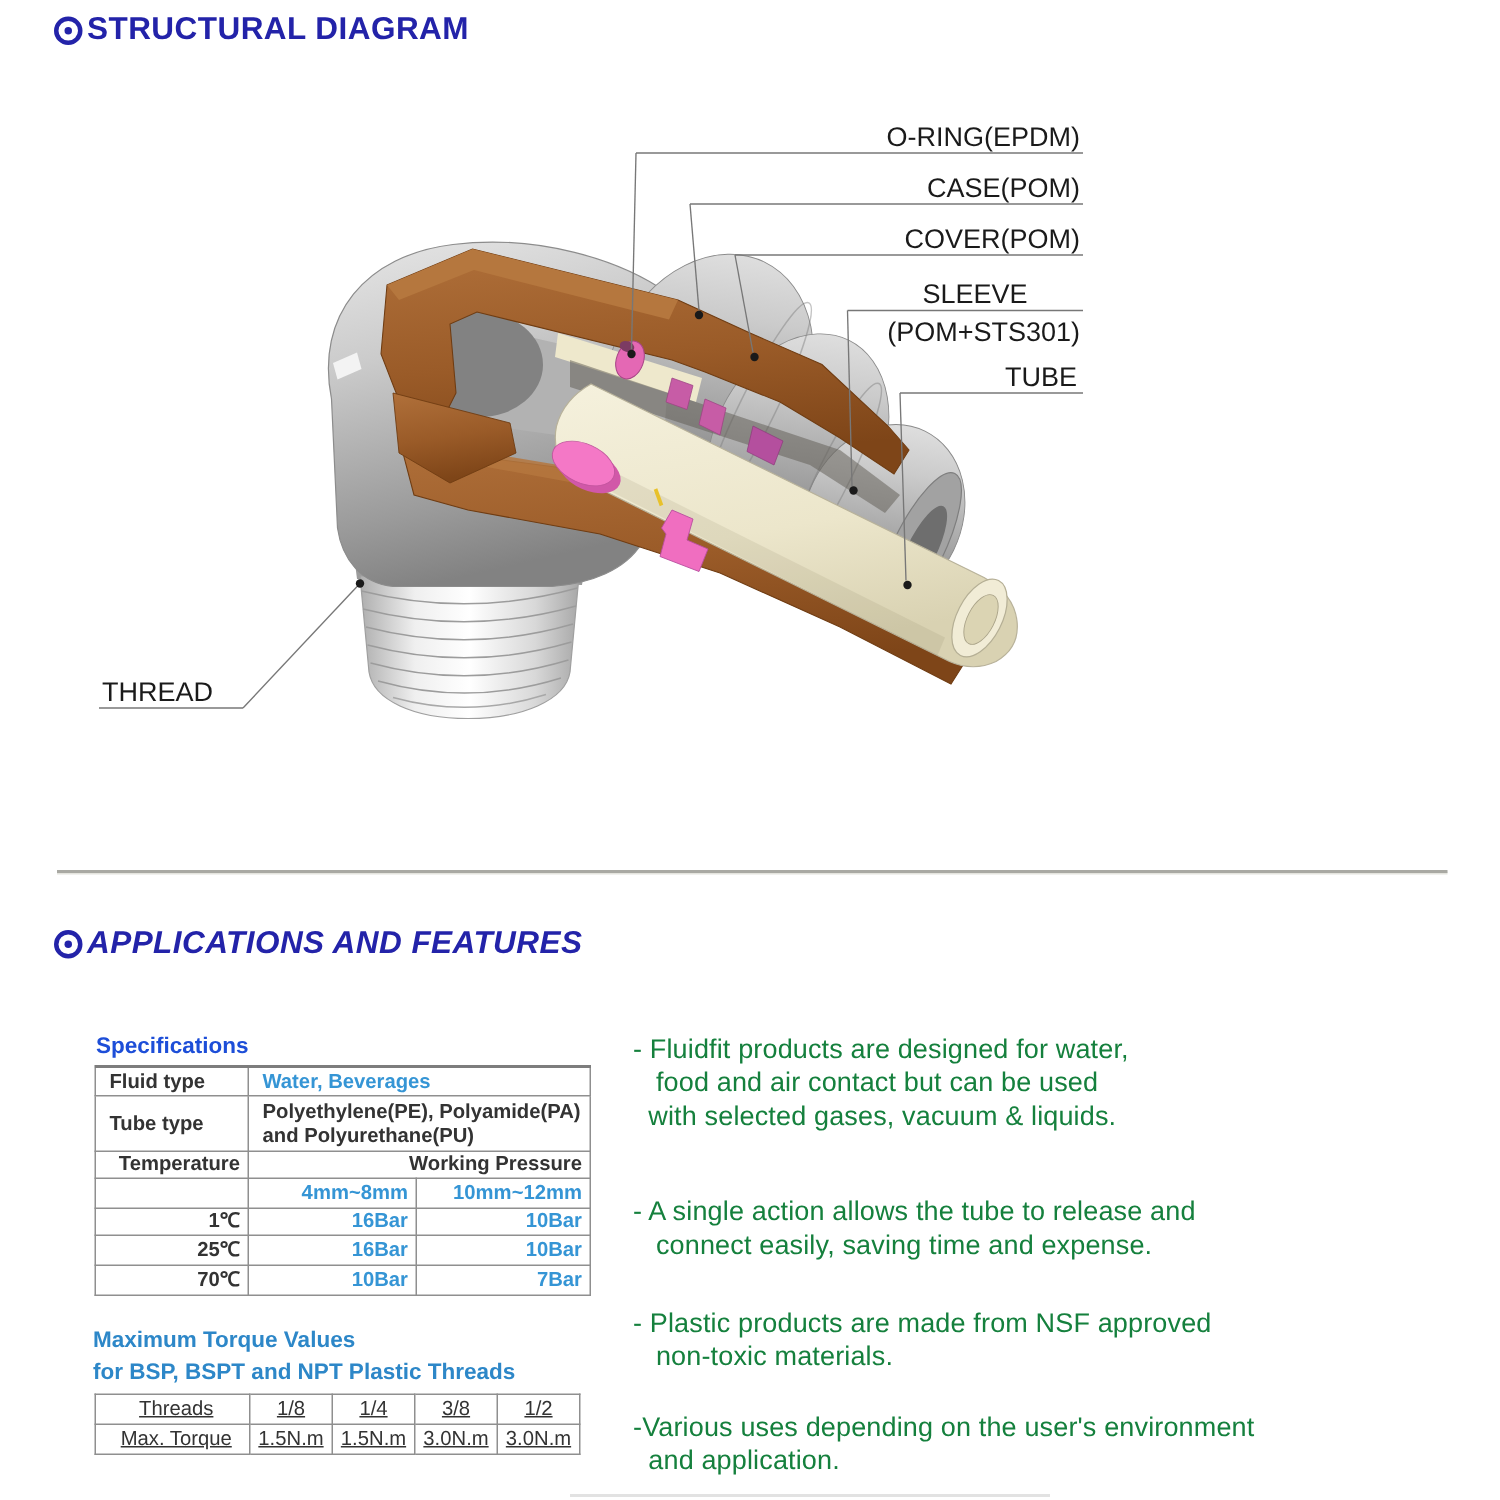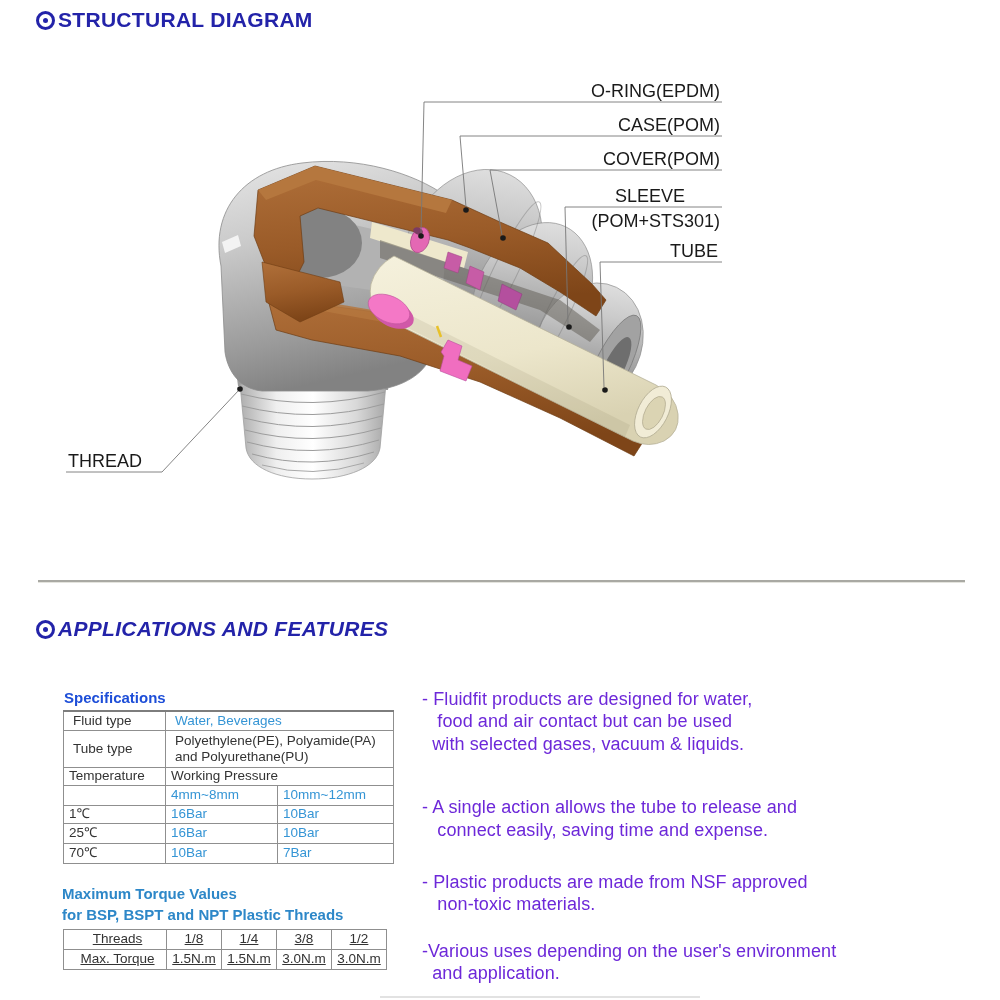--- a/index.html
+++ b/index.html
@@ -25,35 +25,35 @@
   #diagram-svg{position:absolute;left:0;top:0;width:1000px;height:585px;}
   #diagram-svg text{font-family:"Liberation Sans",sans-serif;fill:#1a1a1a;font-size:18px;}
 
   #divider{position:absolute;left:38px;top:580px;width:927px;height:2px;
     background:#a9a9a3;box-shadow:0 1px 0 #e4e4de;}
   #bottom-line{position:absolute;left:380px;top:996px;width:320px;height:2px;background:#e2e2e2;}
 
   
   #spec-title{position:absolute;left:64px;top:689px;font-size:15px;font-weight:bold;color:#1d4ed8;}
   #spec-table{position:absolute;left:63px;top:710px;border-collapse:collapse;table-layout:fixed;
-    font-size:13.5px;color:#333;}
+    font-size:13.5px;color:#333;font-weight:bold;}
   #spec-table td{border:1px solid #8f8f8f;padding:0 5px;line-height:1.12;vertical-align:middle;}
   #spec-table{border-top:2px solid #7d7d7d;}
   .c-blue{color:#3595d5;}
-  .t-center{text-align:left;}
+  .t-center{text-align:right;}
   .t-left{text-align:left;padding-left:9px !important;}
 
   
   #torque-title{position:absolute;left:62px;top:883px;font-size:15px;font-weight:bold;color:#2d87c8;line-height:21px;}
   #torque-table{position:absolute;left:63px;top:929px;border-collapse:collapse;table-layout:fixed;
     font-size:13.5px;color:#333;text-decoration:underline;}
   #torque-table td{border:1px solid #8f8f8f;padding:0 4px;height:19px;line-height:1.1;vertical-align:middle;text-align:center;}
 
   
-  #features{position:absolute;left:422px;top:688px;width:540px;color:#6d28d9;
+  #features{position:absolute;left:422px;top:688px;width:540px;color:#15803d;
     font-size:18px;line-height:22.4px;letter-spacing:.1px;}
   .feature-item div{white-space:pre;}
   #feature-1{margin-bottom:41px;}
   #feature-2{margin-bottom:30px;}
   #feature-3{margin-bottom:24px;}
 </style>
 </head>
 <body>
 
 <div class="section-heading" id="heading-structural">

